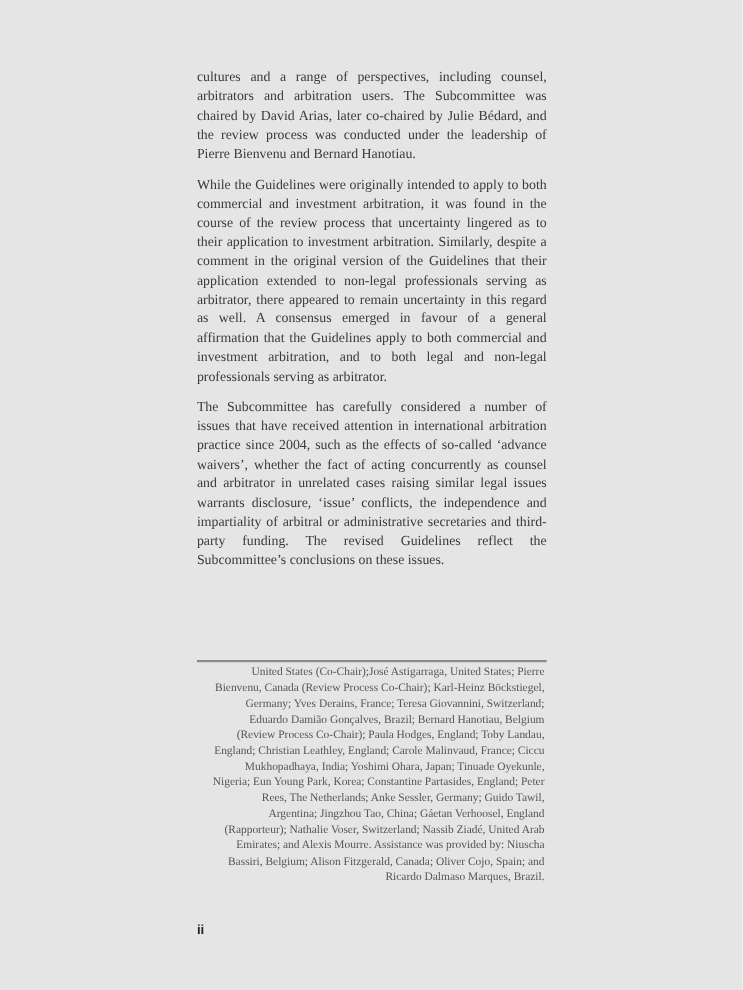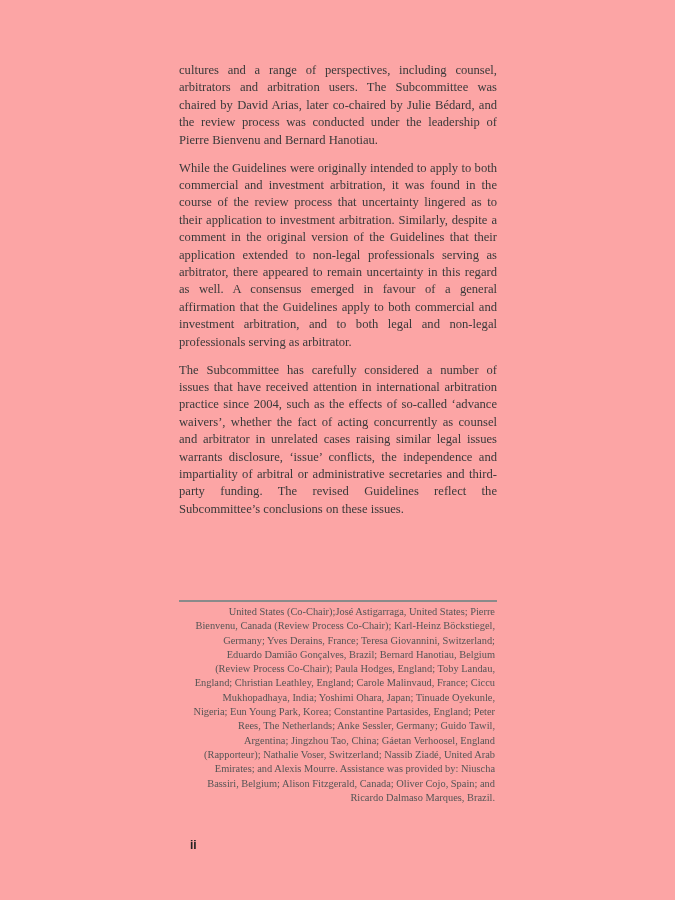--- a/index.html
+++ b/index.html
@@ -1,36 +1,36 @@
 <!DOCTYPE html>
 <html><head>
 <meta charset="utf-8">
 <style>
   html, body { margin: 0; padding: 0; background: #ffffff; }
   body { width: 675px; height: 900px; position: relative; overflow: hidden; }
-  .page { position: absolute; left: 0; top: 0; width: 675px; height: 900px; background: #fca5a5; }
+  .page { position: absolute; left: 0; top: 0; width: 675px; height: 900px; background: #e5e5e5; }
   .body-text {
     position: absolute; left: 179px; top: 62px; width: 318px;
     font-family: "Liberation Serif", "DejaVu Serif", serif;
     font-size: 12.6px; line-height: 17.4px; color: #3a3a3a;
     text-align: justify; hyphens: manual;
   }
   .body-text p { margin: 0 0 10.5px 0; }
   .rule {
     position: absolute; left: 179px; top: 600px; width: 318px; height: 2px;
     background: #8a8a8a;
   }
   .footnote {
     position: absolute; left: 193px; top: 605px; width: 302px;
     font-family: "Liberation Serif", "DejaVu Serif", serif;
     font-size: 10.4px; line-height: 14.3px; color: #555555;
     text-align: right;
   }
   .page-number {
-    position: absolute; left: 190px; top: 838px;
+    position: absolute; left: 179px; top: 838px;
     font-family: "Liberation Sans", "DejaVu Sans", sans-serif;
     font-size: 12px; font-weight: bold; color: #222;
   }
 </style>
 </head>
 <body>
 
 <div class="page">
   <div class="body-text">
     <p>cultures and a range of perspectives, including counsel, arbitrators and arbitration users. The Subcommittee was chaired by David Arias, later co-chaired by Julie Bédard, and the review process was conducted under the leadership of Pierre Bienvenu and Bernard Hanotiau.</p>

